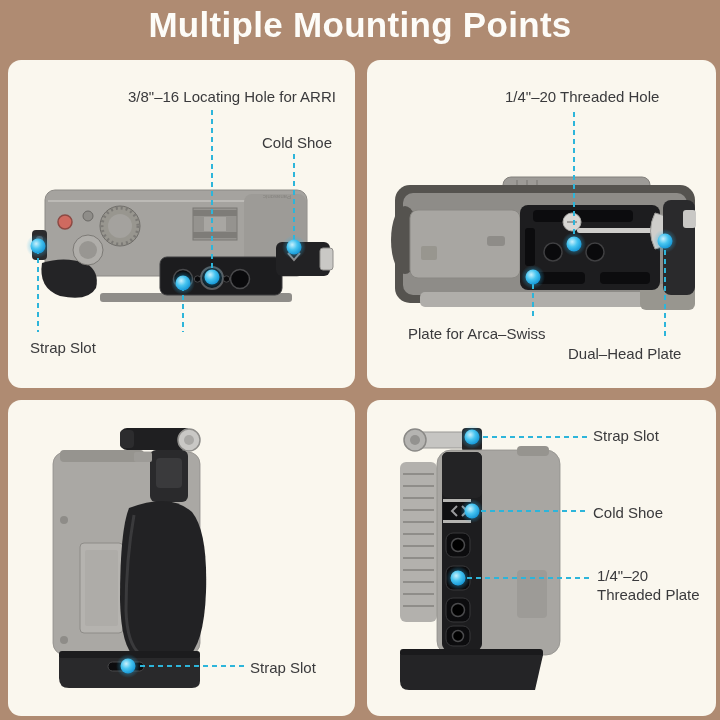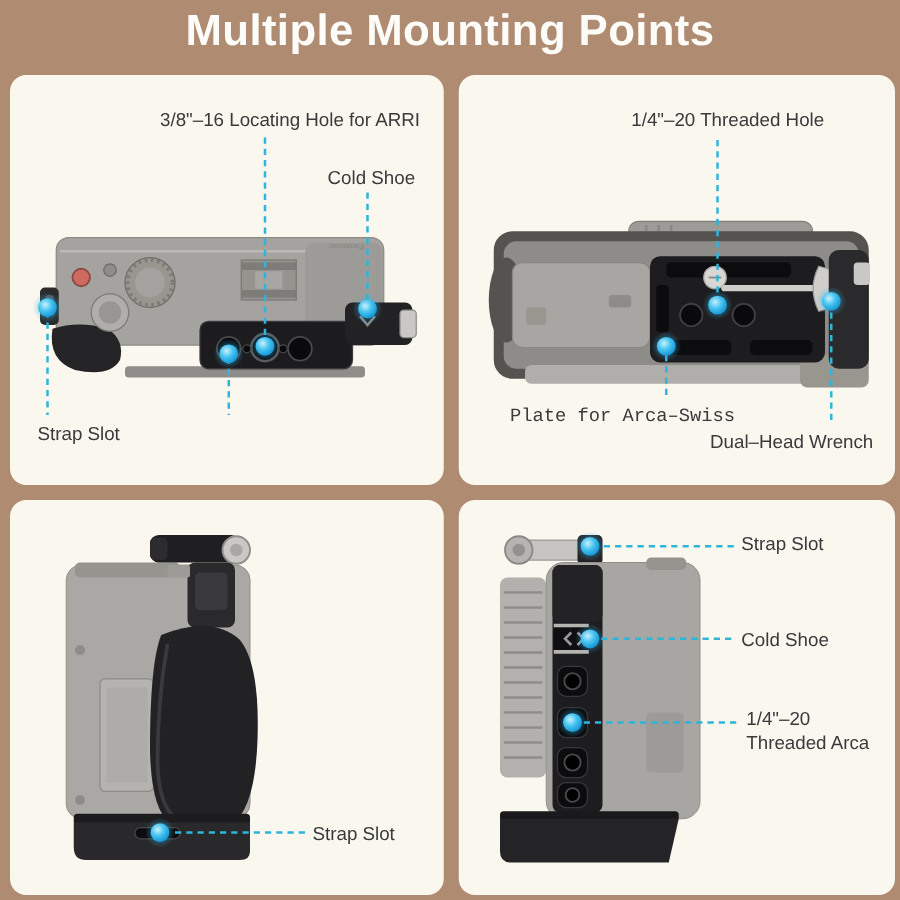--- a/index.html
+++ b/index.html
@@ -15,21 +15,21 @@
   #p4{left:367px;top:400px; width:349px;height:316px;}
   .art{position:absolute;left:0;top:0;width:100%;height:100%;}
   .lbl{position:absolute;font-size:15px;color:#3a3a3c;white-space:nowrap;line-height:19px;}
   
   .p1-arri {left:120px;top:27px;}
   .p1-cold {left:254px;top:73px;}
   .p1-strap{left:22px; top:278px;}
   .p1-thread{left:147px;top:278px;}
   
   .p2-thread{left:138px;top:27px;}
-  .p2-arca {left:41px; top:264px;font-family:Liberation Mono, monospace;}
+  .p2-arca {left:41px; top:264px;}
   .p2-wrench{left:201px;top:284px;}
   
   .p3-strap{left:242px;top:258px;}
   
   .p4-strap{left:226px;top:26px;}
   .p4-cold {left:226px;top:103px;}
   .p4-thread{left:230px;top:166px;}
   
   .dash{stroke:#2db5da;stroke-width:2;stroke-dasharray:5 4;fill:none;}
 </style>
@@ -176,21 +176,21 @@
       <path class="dash" d="M207 52 V178"></path>
       <path class="dash" d="M166 224 V258"></path>
       <path class="dash" d="M298 190 V280"></path>
 
       <use href="#marker" x="207" y="184"></use>
       <use href="#marker" x="166" y="217"></use>
       <use href="#marker" x="298" y="181"></use>
     </svg>
     <div class="lbl p2-thread">1/4"–20 Threaded Hole</div>
     <div class="lbl p2-arca">Plate for Arca–Swiss</div>
-    <div class="lbl p2-wrench">Dual–Head Wrench</div>
+    <div class="lbl p2-wrench">Dual–Head Plate</div>
   </div>
 
   <div class="panel" id="p3">
     <svg class="art" viewBox="0 0 347 316">
 
       <g>
         <rect x="45" y="52" width="147" height="203" rx="12" fill="#aaa8a4" stroke="#908e8a" stroke-width="0.8"></rect>
         <rect x="52" y="50" width="84" height="12" rx="4" fill="#96948f"></rect>
         <rect x="72" y="143" width="43" height="90" rx="4" fill="#b5b3af" stroke="#8e8c88" stroke-width="1"></rect>
         <rect x="77" y="150" width="33" height="76" rx="2" fill="#aeaca8"></rect>
@@ -275,17 +275,17 @@
       <path class="dash" d="M114 111 H222"></path>
       <path class="dash" d="M100 178 H222"></path>
       <use href="#marker" x="105" y="37"></use>
       <use href="#marker" x="105" y="111"></use>
       <use href="#marker" x="91" y="178"></use>
     </svg>
     <div class="lbl p4-strap">Strap Slot</div>
     <div class="lbl p4-cold">Cold Shoe</div>
     <div class="lbl p4-thread">
       <div>1/4"–20</div>
-      <div>Threaded Arca</div>
+      <div>Threaded Plate</div>
     </div>
   </div>
 
 </div>
 
 </body></html>

